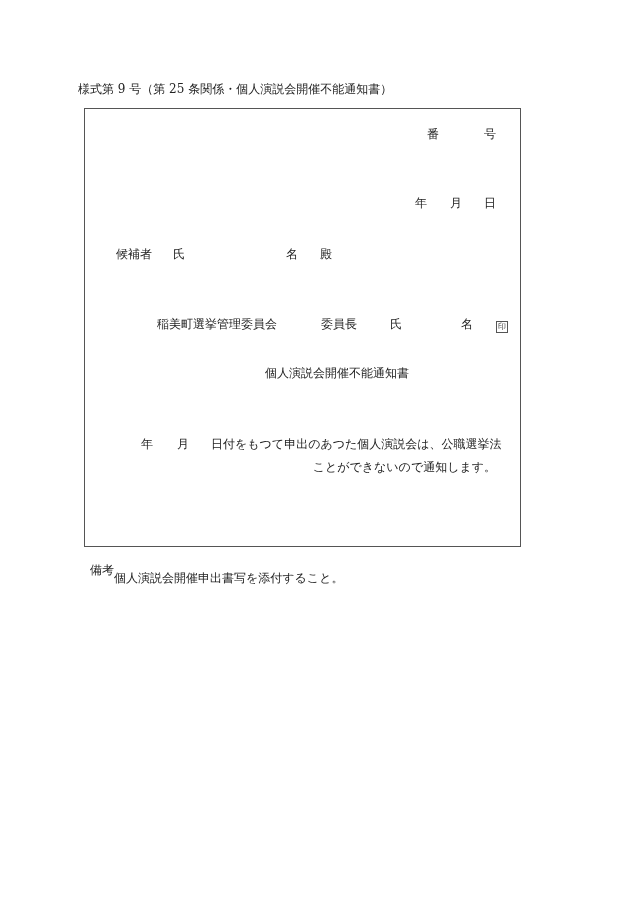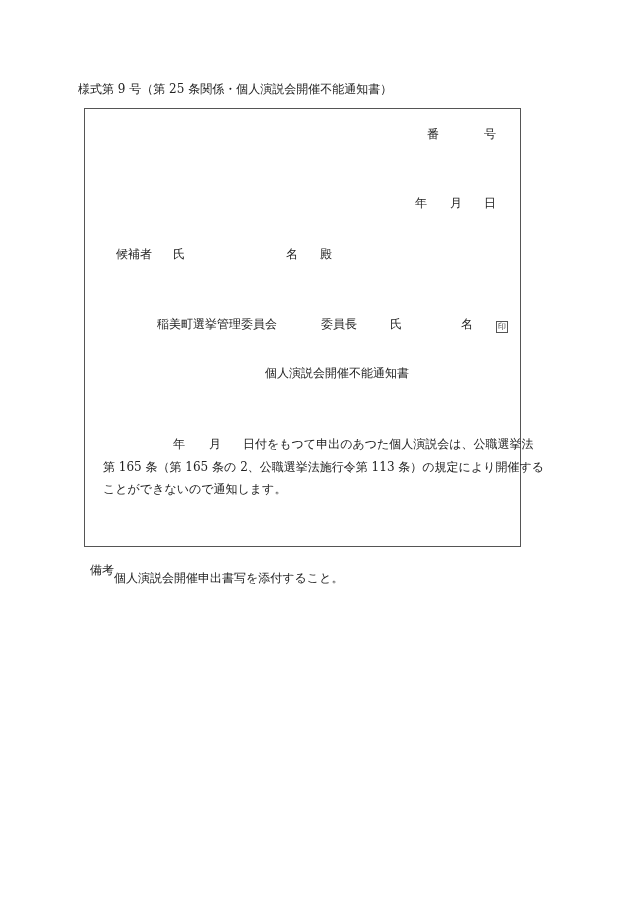--- a/index.html
+++ b/index.html
@@ -10,21 +10,21 @@
   }
   .abs { position: absolute; white-space: nowrap; line-height: 14px; }
   .form-box {
     position: absolute; left: 84px; top: 108px; width: 437px; height: 439px;
     border: 1px solid #555555; box-sizing: border-box;
   }
   .seal {
     display: inline-block; width: 10px; height: 10px; border: 1px solid #555;
     font-size: 8px; line-height: 10px; text-align: center; color: #444;
   }
-  .body-text { position: absolute; left: 103px; top: 433px; width: 425px; line-height: 22.5px; }
+  .body-text { position: absolute; left: 71px; top: 433px; width: 425px; line-height: 22.5px; text-align: right; }
   .body-text p { margin: 0; white-space: nowrap; }
 </style>
 </head>
 <body>
 
 <div class="abs" style="left:78px; top:82px;">様式第 9 号（第 25 条関係・個人演説会開催不能通知書）</div>
 
 <div class="form-box"></div>
 
 <span class="abs" style="left:427px; top:127px;">番</span>
@@ -44,18 +44,17 @@
 <span class="abs" style="left:390px; top:317px;">氏</span>
 <span class="abs" style="left:461px; top:317px;">名</span>
 <span class="abs" style="left:496px; top:318px;"><span class="seal">印</span></span>
 
 <div class="abs" style="left:233px; top:366px;margin-left:32px;">個人演説会開催不能通知書</div>
 
 <div class="body-text">
   <p>
     <span style="display:inline-block; width:70px;"></span><span>年</span><span style="display:inline-block; width:24px;"></span><span>月</span><span style="display:inline-block; width:22px;"></span><span>日付をもつて申出のあつた個人演説会は、公職選挙法</span>
   </p>
-  <p>第 165 条（第 165 条の 2、公職選挙法施行令第 113 条）の規定により開催する</p>
   <p>ことができないので通知します。</p>
 </div>
 
 <div class="abs" style="left:90px; top:563px;">備考</div>
 <div class="abs" style="left:114px; top:571px;">個人演説会開催申出書写を添付すること。</div>
 
 </body></html>

